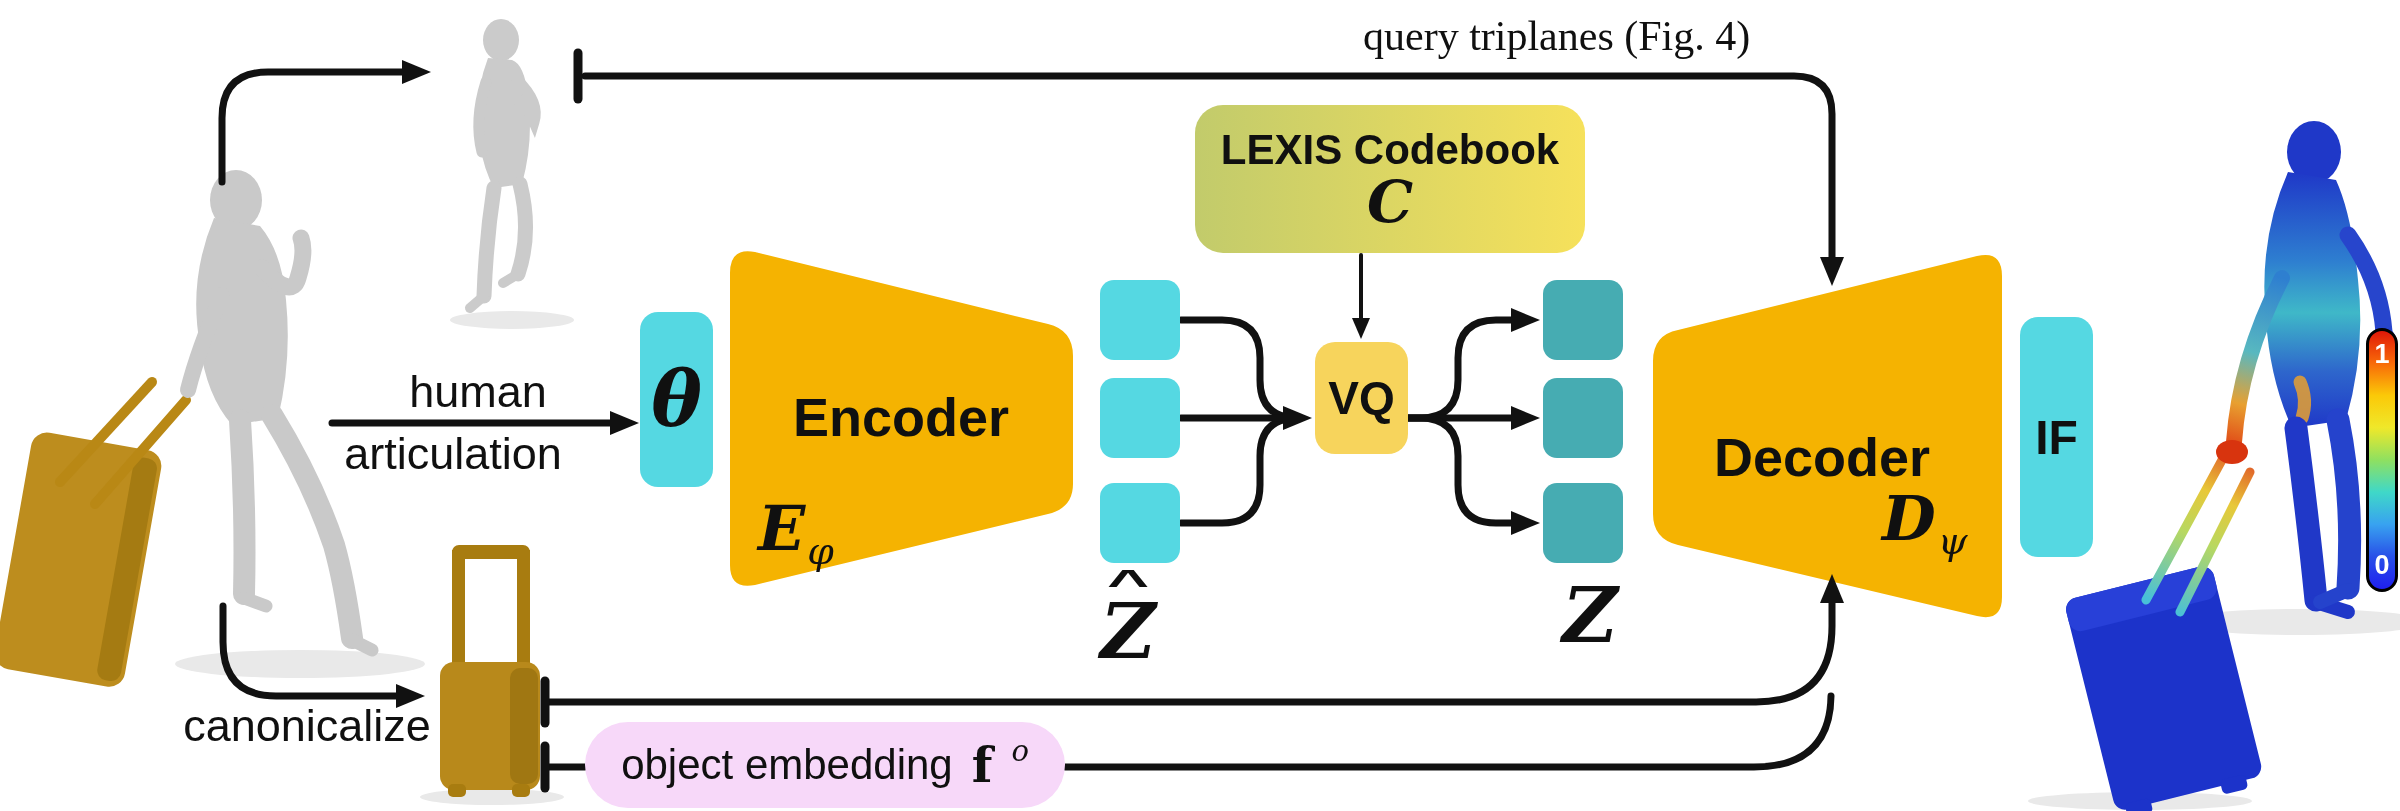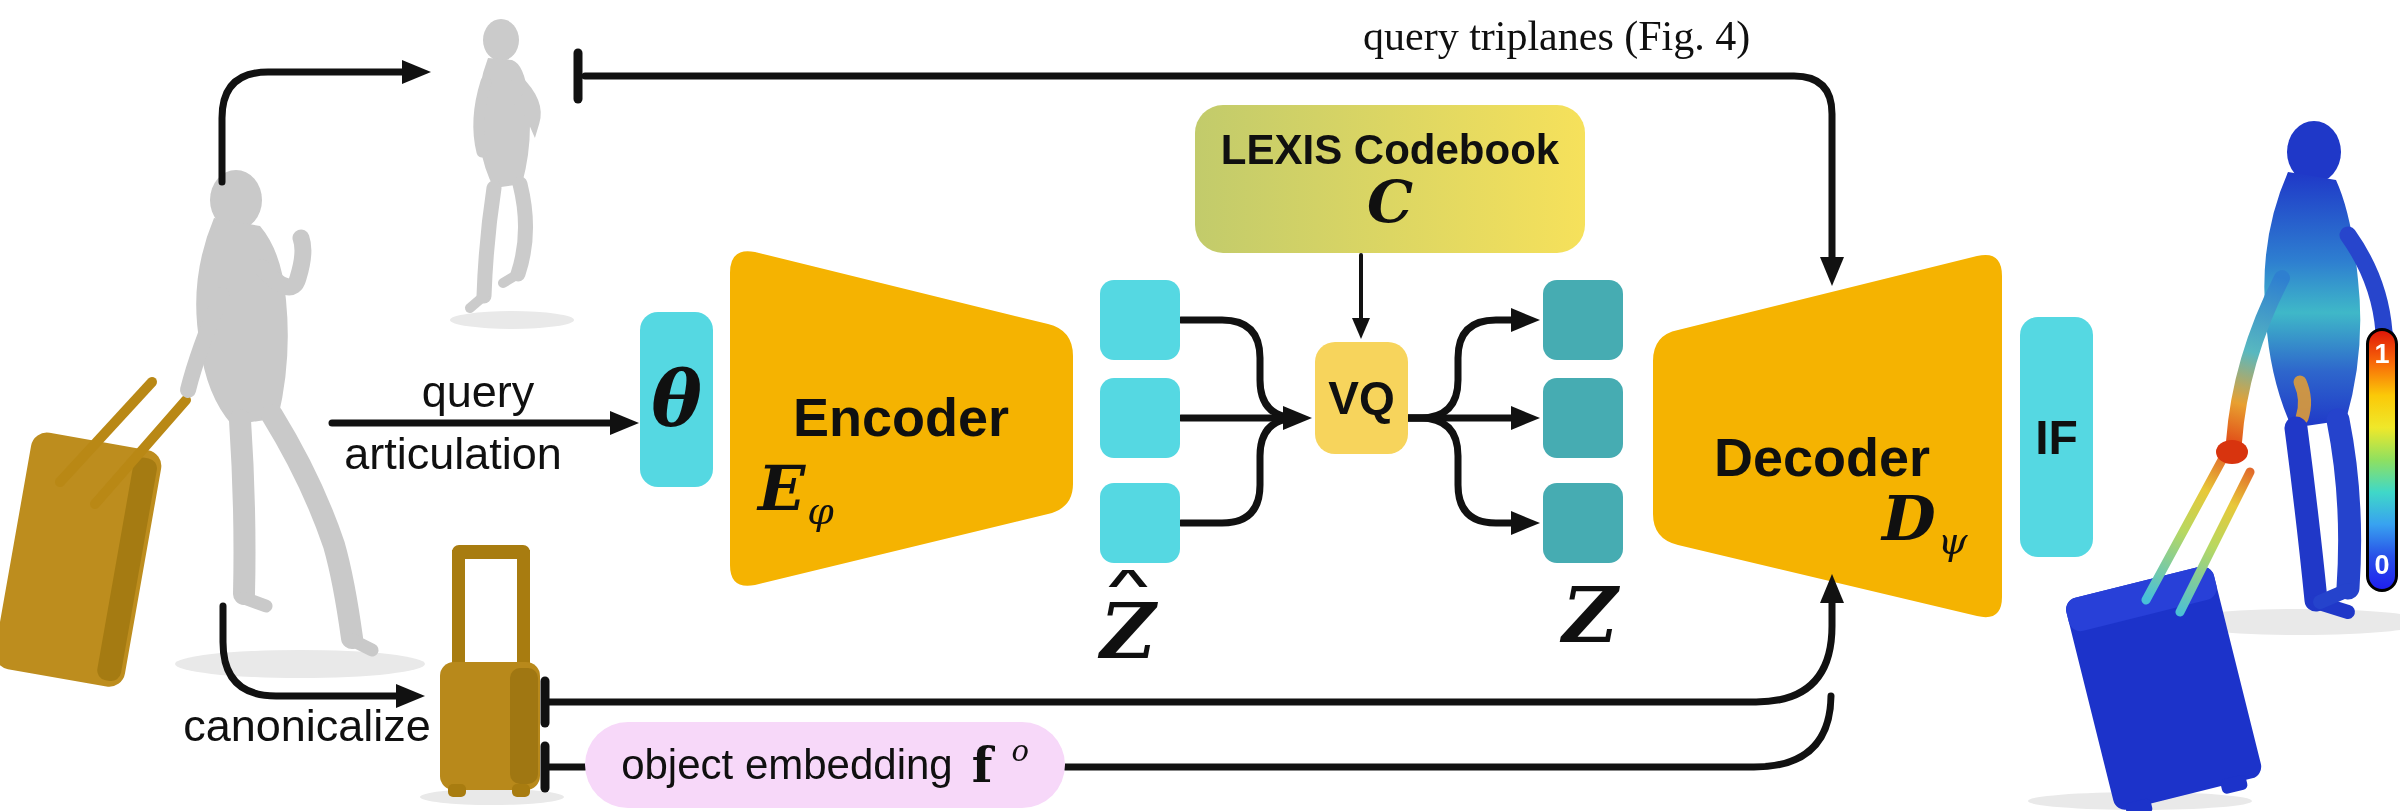--- a/index.html
+++ b/index.html
@@ -162,30 +162,30 @@
       <path d="M 1408 418 L 1420 418 Q 1458 418 1458 456 L 1458 485 Q 1458 523 1496 523 L 1512 523" marker-end="url(#arrow)"></path>
       <path d="M 1065 767 L 1754 767 Q 1830 767 1831 696"></path>
       <path d="M 548 767 L 585 767"></path>
       <path d="M 548 702 L 1756 702 Q 1832 702 1832 626 L 1832 602" marker-end="url(#arrow)"></path>
       <path d="M 545 681 L 545 723" stroke-width="9"></path>
       <path d="M 545 746 L 545 788" stroke-width="9"></path>
     </g>
   </svg>
 
   <div class="abs lbl" style="left:1363px;top:14px;font-family:Liberation Serif, serif;">query triplanes (Fig. 4)</div>
-  <div class="abs lbl-lg lbl ctr" style="left:378px;top:368px;width:200px;">query</div>
+  <div class="abs lbl-lg lbl ctr" style="left:378px;top:368px;width:200px;">human</div>
   <div class="abs lbl-lg lbl ctr" style="left:333px;top:430px;width:240px;">articulation</div>
   <div class="abs lbl-lg lbl ctr" style="left:167px;top:702px;width:280px;">canonicalize</div>
 
   <div class="box cyanbox" style="left:640px;top:312px;width:73px;height:175px;">
     <span class="math theta-sym">θ</span>
   </div>
 
   <div class="abs enc-title ctr" style="left:751px;top:390px;width:300px;">Encoder</div>
-  <div class="abs" style="left:758px;top:452px;">
+  <div class="abs" style="left:758px;top:492px;">
     <span class="math mathbig">E</span><span class="mathsub">φ</span>
   </div>
 
   <div class="sq sq-cyan" style="left:1100px;top:280px;"></div>
   <div class="sq sq-cyan" style="left:1100px;top:378px;"></div>
   <div class="sq sq-cyan" style="left:1100px;top:483px;"></div>
   <div class="abs zlbl math" style="left:1058px;top:574px;">
     <span class="zhat-acc">^</span>
     <span class="zchar">Z</span>
   </div>

